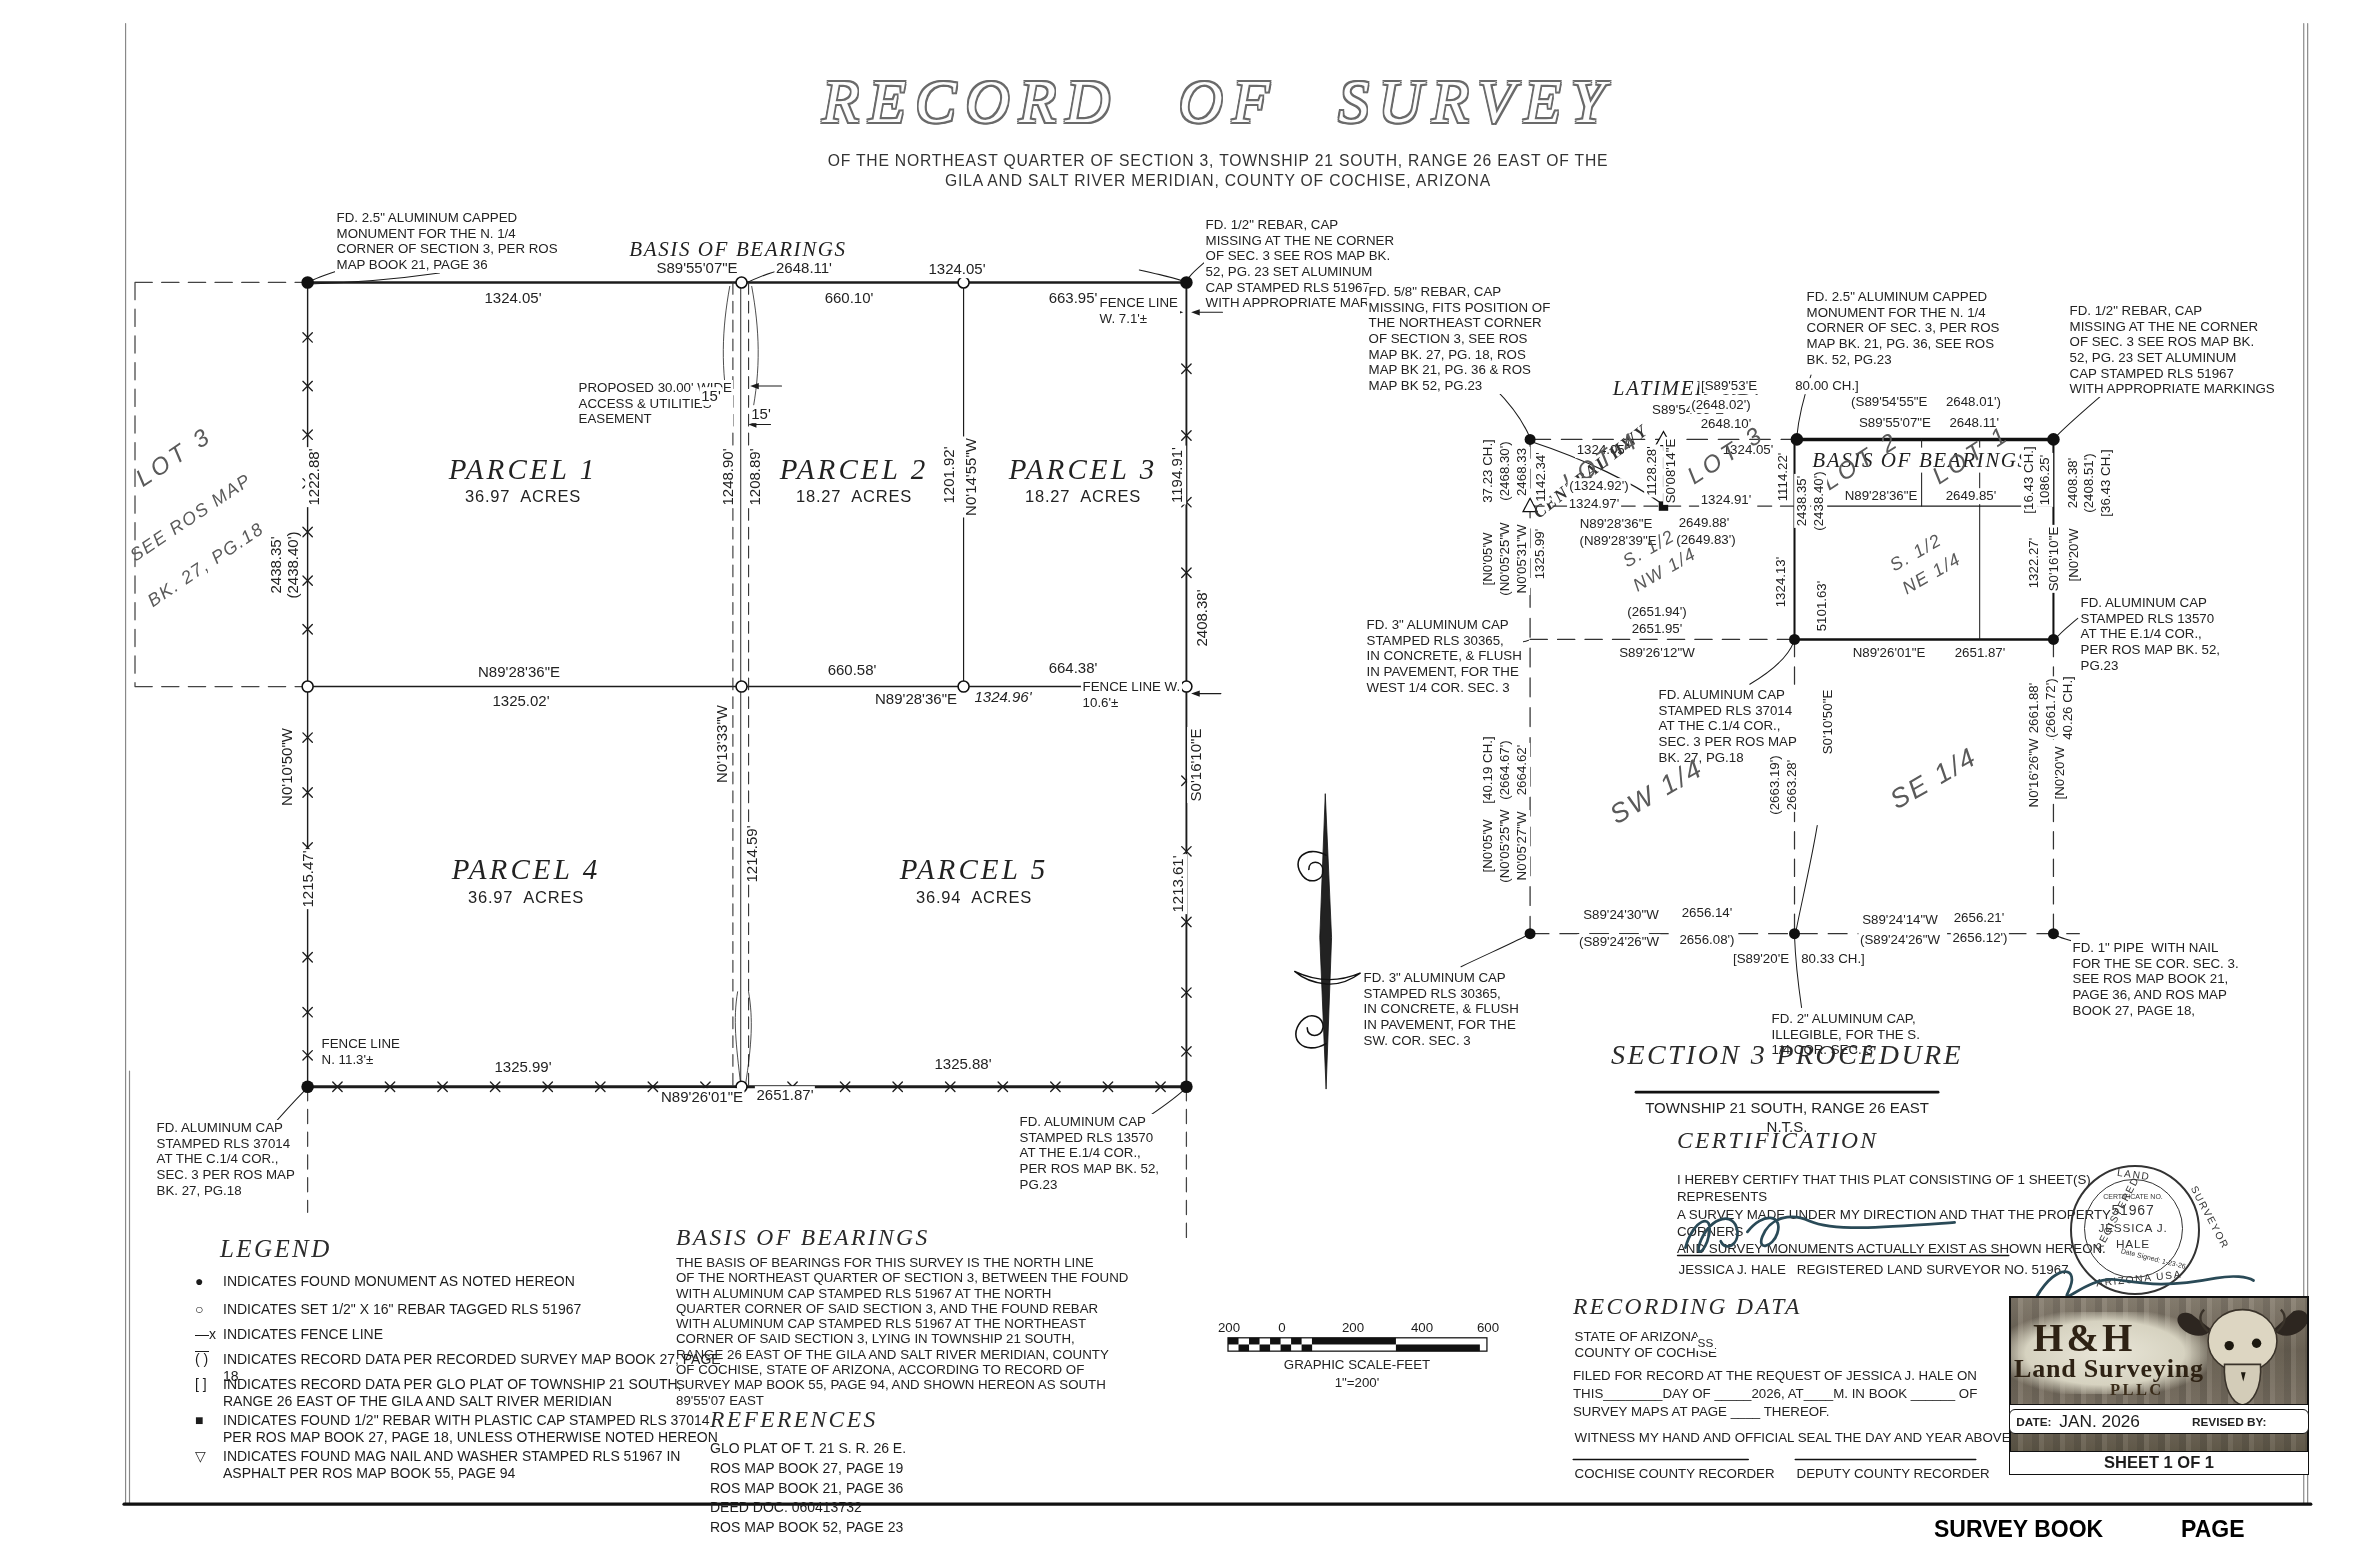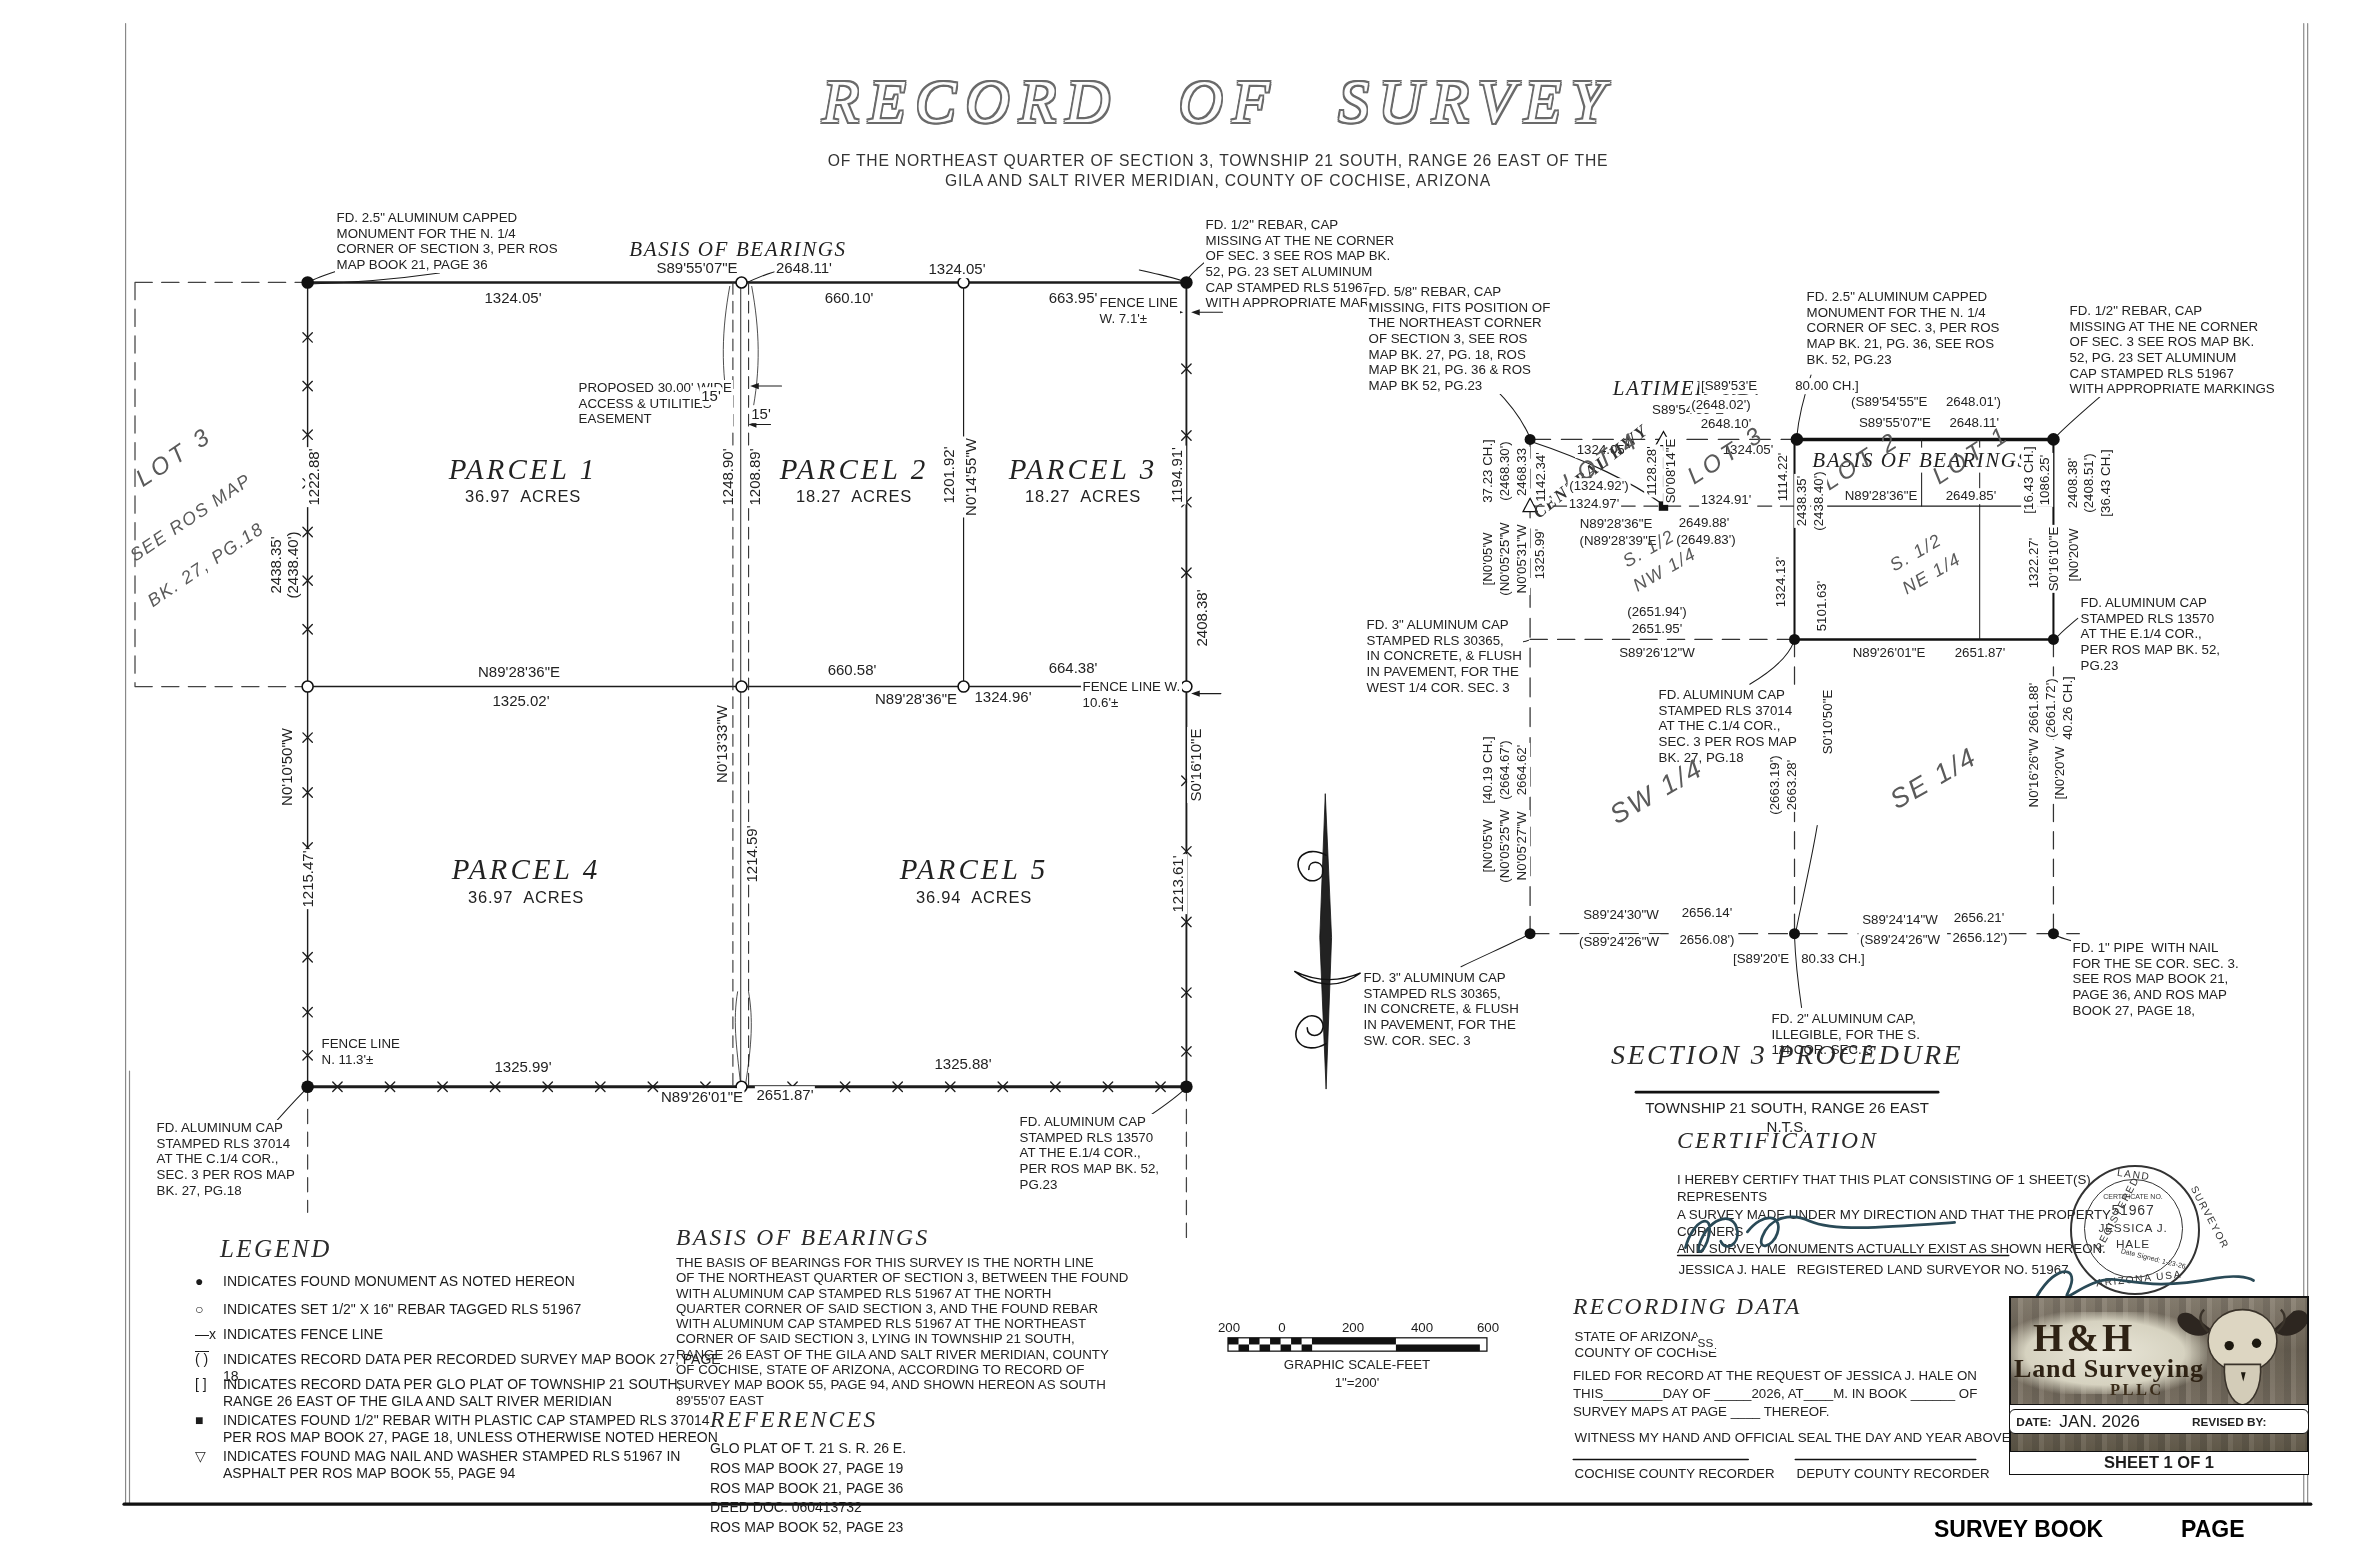--- a/index.html
+++ b/index.html
@@ -263,21 +263,21 @@
       <div class="lbl " style="left: 1177px; top: 475px; transform: translate(-50%, -50%) rotate(-90deg);">1194.91'</div>
       <div class="lbl " style="left: 1202px; top: 618px; transform: translate(-50%, -50%) rotate(-90deg);">2408.38'</div>
       <div class="lbl " style="left: 1196px; top: 765px; transform: translate(-50%, -50%) rotate(-90deg);">S0'16'10"E</div>
       <div class="lbl " style="left: 1178px; top: 884px; transform: translate(-50%, -50%) rotate(-90deg);">1213.61'</div>
       <div class="lbl " style="left: 722px; top: 744px; transform: translate(-50%, -50%) rotate(-90deg);">N0'13'33"W</div>
       <div class="lbl " style="left: 752px; top: 854px; transform: translate(-50%, -50%) rotate(-90deg);">1214.59'</div>
       <div class="lbl " style="left: 519px; top: 672px; transform: translate(-50%, -50%);">N89'28'36"E</div>
       <div class="lbl " style="left: 521px; top: 701px; transform: translate(-50%, -50%);">1325.02'</div>
       <div class="lbl " style="left: 852px; top: 670px; transform: translate(-50%, -50%);">660.58'</div>
       <div class="lbl " style="left: 916px; top: 699px; transform: translate(-50%, -50%);">N89'28'36"E</div>
-      <div class="lbl " style="left: 1003px; top: 697px; transform: translate(-50%, -50%);">1324.96'</div>
+      <div class="lbl " style="left: 1003px; top: 697px; transform: translate(-50%, -50%); font-style: italic;">1324.96'</div>
       <div class="lbl " style="left: 1073px; top: 668px; transform: translate(-50%, -50%);">664.38'</div>
       <div class="lbl " style="left: 523px; top: 1067px; transform: translate(-50%, -50%);">1325.99'</div>
       <div class="lbl " style="left: 702px; top: 1097px; transform: translate(-50%, -50%);">N89'26'01"E</div>
       <div class="lbl " style="left: 785px; top: 1095px; transform: translate(-50%, -50%);">2651.87'</div>
       <div class="lbl " style="left: 963px; top: 1064px; transform: translate(-50%, -50%);">1325.88'</div>
       <div class="lbl tl sm" style="left: 1367px; top: 284px;">FD. 5/8" REBAR, CAP
 MISSING, FITS POSITION OF
 THE NORTHEAST CORNER
 OF SECTION 3, SEE ROS
 MAP BK. 27, PG. 18, ROS

